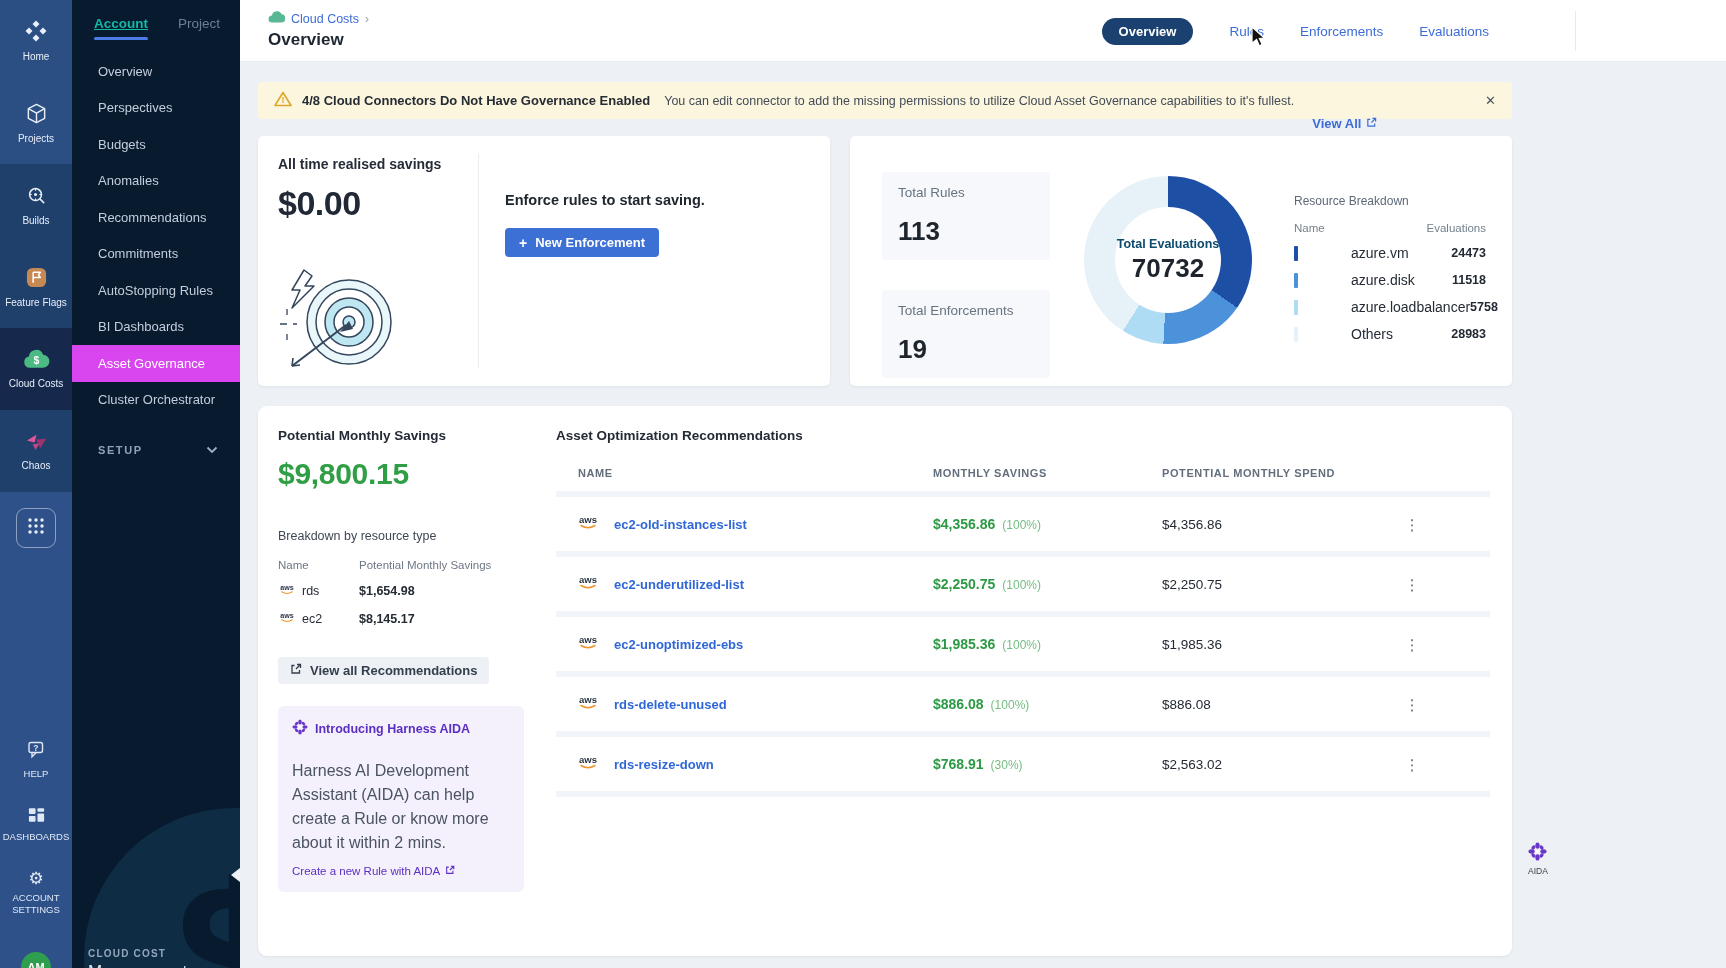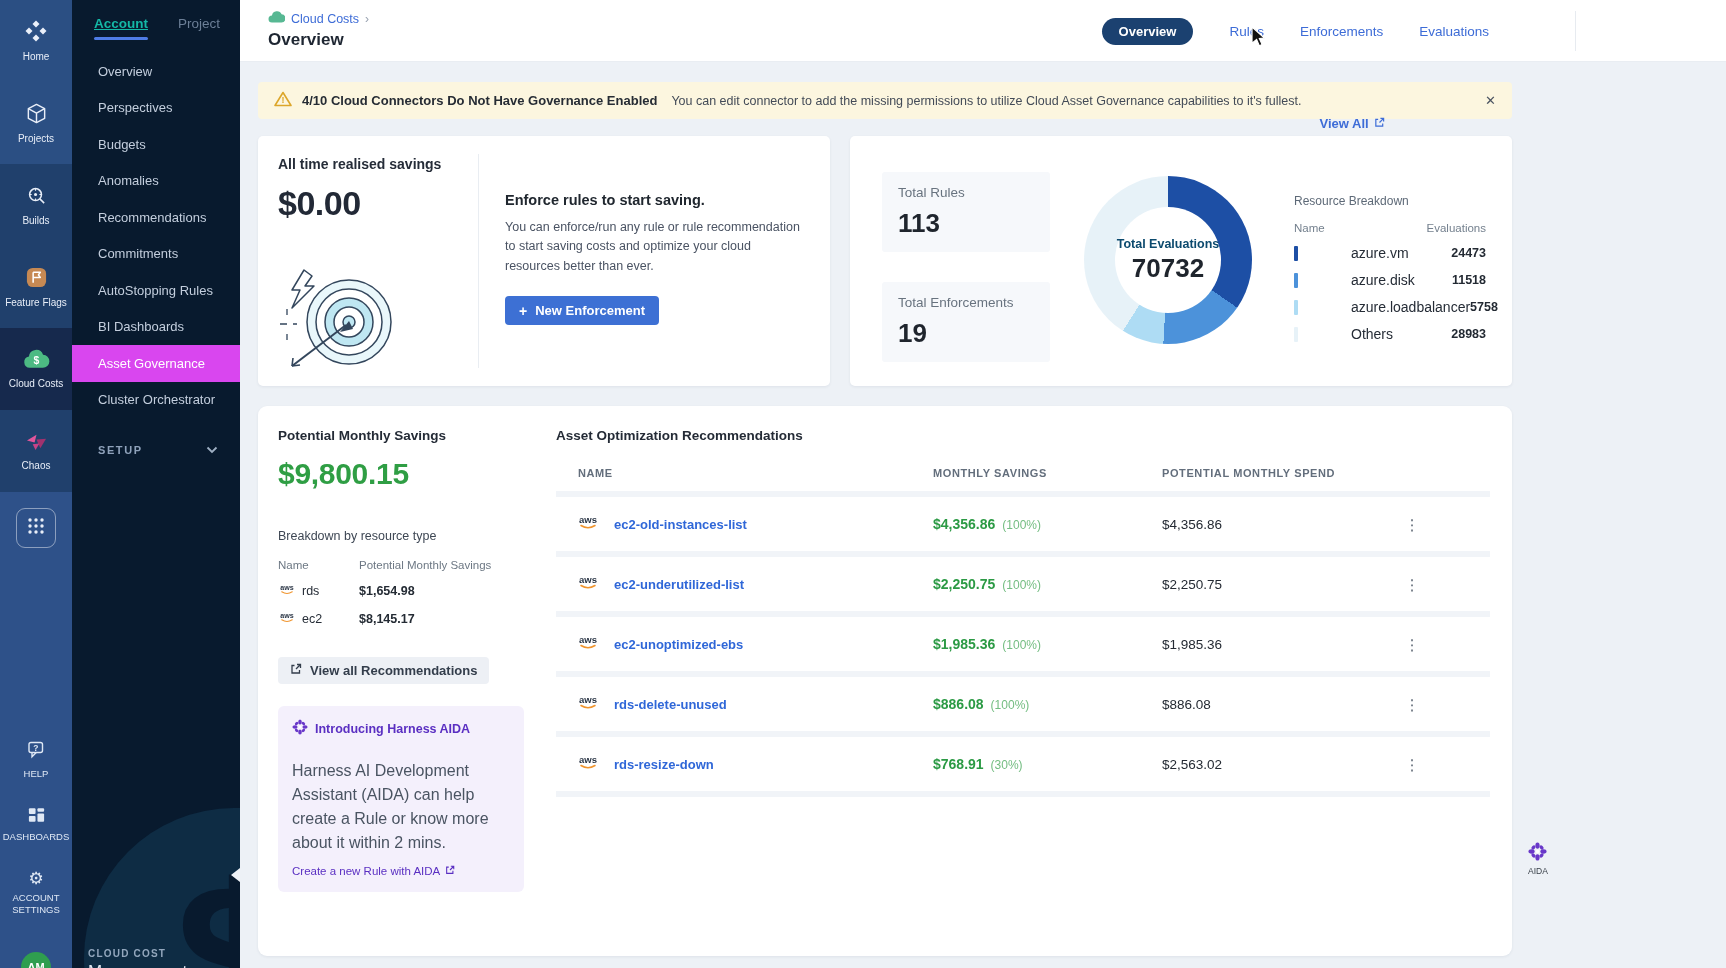--- a/index.html
+++ b/index.html
@@ -72,21 +72,21 @@
   .c1-heading { font-size:14.5px; font-weight:700; color:#20272f; }
   .c1-body { font-size:12.5px; color:#4a5363; line-height:1.55; margin-top:10px; }
   .btn-primary { display:inline-flex; align-items:center; gap:8px; background:#3d70d4; color:#fff; border:none; border-radius:4px; padding:7px 14px; font-size:13px; font-weight:600; margin-top:20px; cursor:pointer; font-family:inherit; }
   .plus-glyph { font-size:14px; font-weight:700; line-height:1; }
 
   .card2 { flex:1; height:250px; display:flex; padding:36px 26px 0 32px; }
   .stat-col { width:168px; flex:none; }
   .stat-tile { background:#f6f8fb; border-radius:3px; padding:13px 16px; }
   .stat-tile + .stat-tile { margin-top:30px; }
   .stat-label { font-size:13.5px; color:#68737f; }
-  .stat-value { font-size:26px; font-weight:800; color:#1f252d; margin-top:8px; }
+  .stat-value { font-size:26px; font-weight:800; color:#1f252d; margin-top:16px; }
   .donut-wrap { width:168px; height:168px; position:relative; margin-left:34px; margin-top:4px; flex:none; }
   .donut-ring { width:168px; height:168px; border-radius:50%; background:#e7f2f8; }
   .donut-hole { position:absolute; inset:31px; background:#fff; border-radius:50%; display:flex; flex-direction:column; align-items:center; justify-content:center; }
   .donut-label { font-size:12.5px; font-weight:700; color:#0c4a6e; }
   .donut-value { font-size:26px; font-weight:800; color:#1f252d; margin-top:2px; }
   .legend { margin-left:42px; padding-top:22px; width:192px; }
   .legend-title { font-size:12px; color:#5d6977; }
   .legend-head { display:flex; justify-content:space-between; margin-top:14px; font-size:11.5px; color:#74808e; }
   .legend-row { display:flex; align-items:center; margin-top:11px; }
   .chip { width:4px; height:15px; border-radius:1px; margin-right:9px; flex:none; }
@@ -301,21 +301,21 @@
 
     <div id="page">
 
       <div class="banner">
         <span>
           <svg width="18" height="16" viewBox="0 0 18 16">
               <path d="M9 1.5 17 14.5H1Z" fill="none" stroke="#dca62a" stroke-width="1.6" stroke-linejoin="round"></path>
               <text x="9" y="12.4" font-size="9" font-weight="700" fill="#dca62a" text-anchor="middle">!</text>
             </svg>
         </span>
-        <span class="banner-title">4/10 Cloud Connectors Do Not Have Governance Enabled</span>
+        <span class="banner-title">4/8 Cloud Connectors Do Not Have Governance Enabled</span>
         <span class="banner-body">You can edit connector to add the missing permissions to utilize Cloud Asset Governance capabilities to it's fullest.</span>
         <span class="banner-link">
           <span>View All</span>
           <span>
             <svg width="11" height="11" viewBox="0 0 12 12" stroke="#3d6cd7" fill="none" stroke-width="1.3">
                 <path d="M4.5 2.5H2v7.5h7.5V7"></path>
                 <path d="M7 1.5h3.5V5M10.2 1.8 6 6"></path>
               </svg>
           </span>
         </span>
@@ -343,21 +343,20 @@
                 <path d="M18 104l8-1M18 104l1-8" stroke="#33465c" stroke-width="1.6"></path>
                 <g stroke="#33465c" stroke-width="1.3">
                     <path d="M6 62h7M19 62h4M13 53v-6M13 72v6"></path>
                   </g>
               </svg>
             </div>
           </div>
           <div class="c1-divider"></div>
           <div class="c1-right">
             <div class="c1-heading">Enforce rules to start saving.</div>
-            <div class="c1-body">You can enforce/run any rule or rule recommendation to start saving costs and optimize your cloud resources better than ever.</div>
             <button class="btn-primary">
               <span class="plus-glyph">+</span>
               <span>New Enforcement</span>
             </button>
           </div>
         </section>
 
         <section class="card card2">
           <div class="stat-col">
             <div class="stat-tile">

